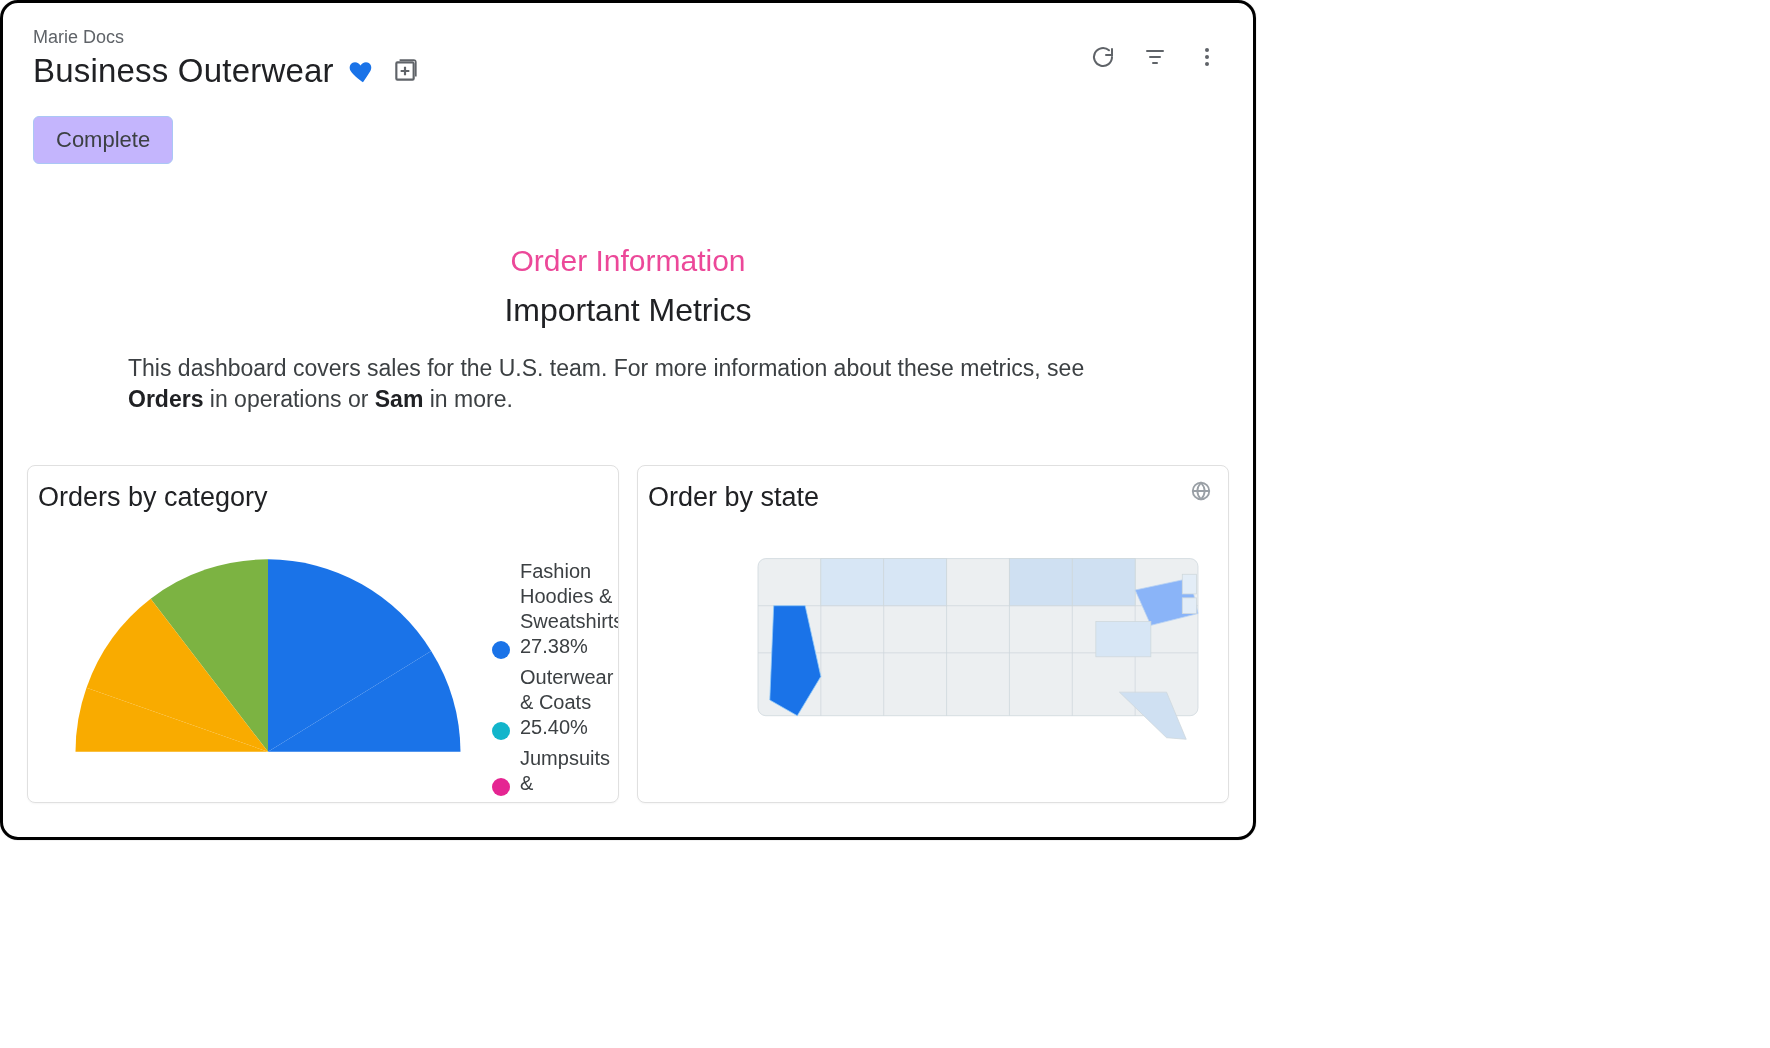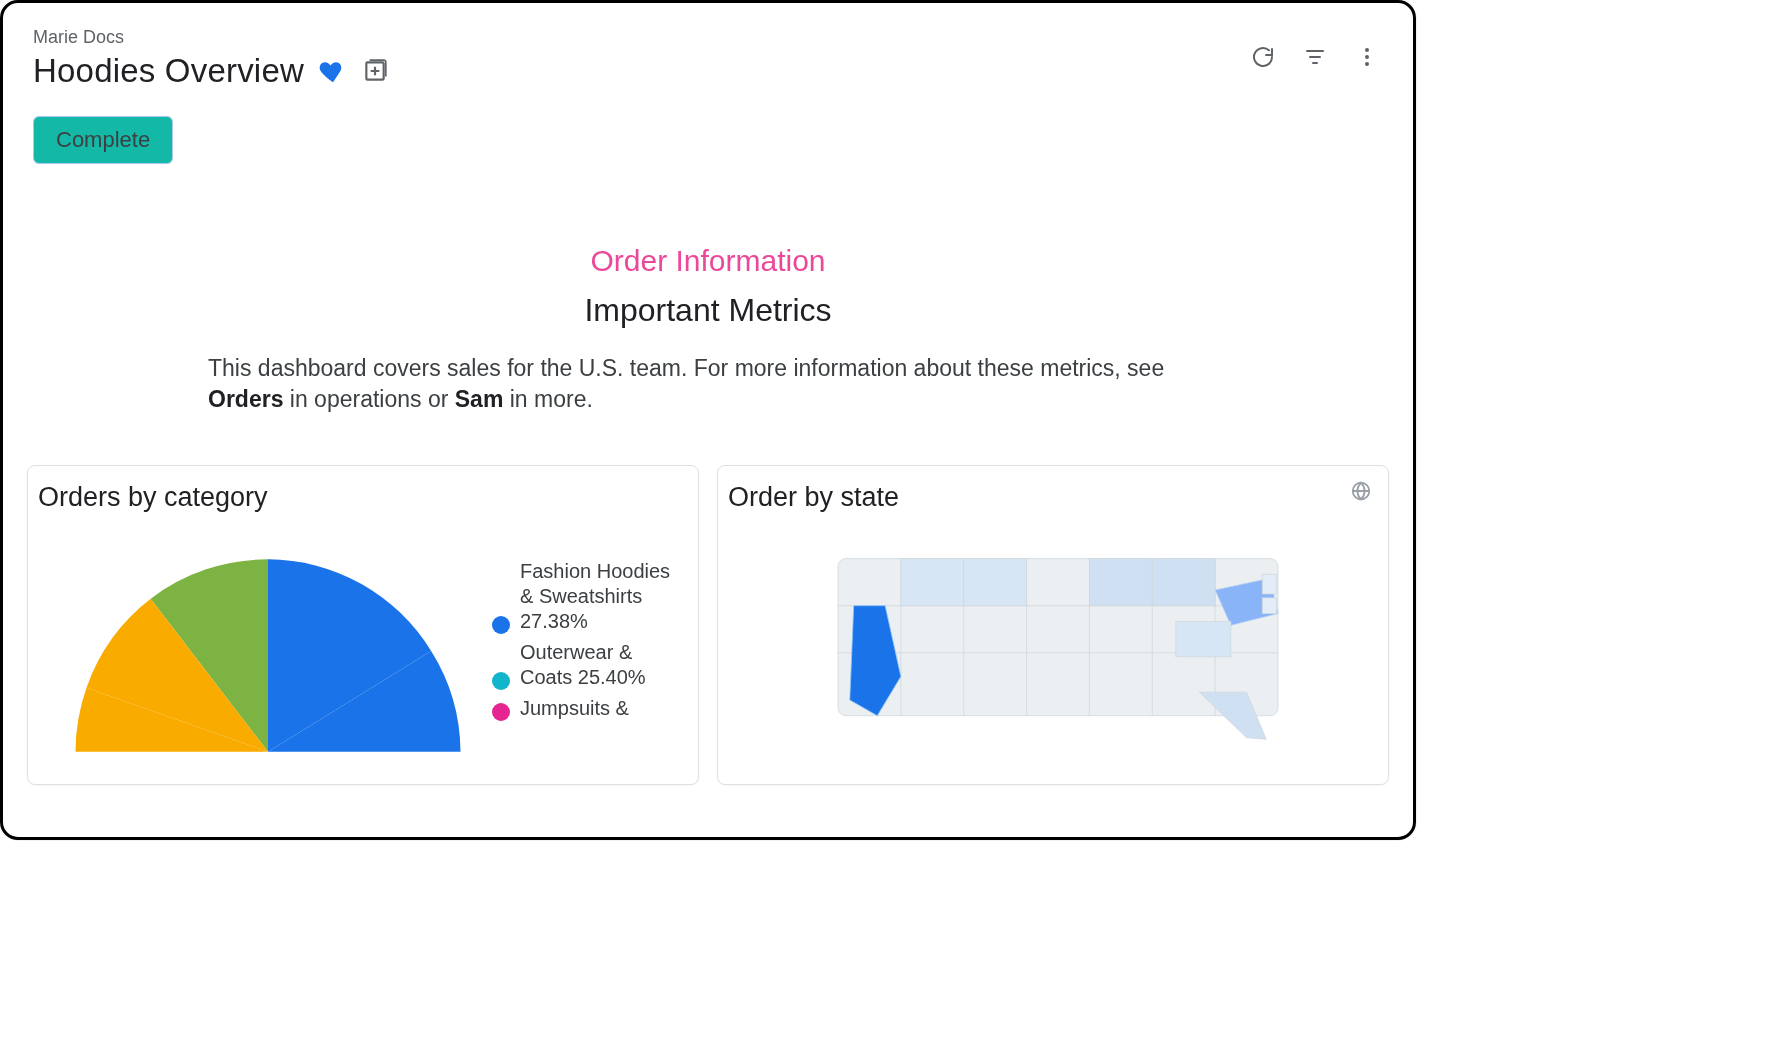--- a/index.html
+++ b/index.html
@@ -4,21 +4,21 @@
 <style>
   * { box-sizing: border-box; margin: 0; padding: 0; }
   html, body { width: 100%; height: 100%; }
   body {
     font-family: "Google Sans", "Helvetica Neue", Arial, sans-serif;
     background: #fff;
     color: #202124;
     overflow: hidden;
   }
   .outer-frame {
-    width: 1416px;
+    width: 1256px;
     height: 840px;
     margin: 0;
     background: #fff;
     border: 3px solid #000;
     border-radius: 18px;
     position: relative;
     overflow: hidden;
     box-shadow: 0 0 0 1px rgba(0,0,0,.05);
   }
   .header {
@@ -66,21 +66,21 @@
   .filter-label {
     font-size: 21px;
     color: #3c4043;
     font-weight: 400;
     margin-bottom: 10px;
   }
   .filter-chip {
     display: inline-flex;
     align-items: center;
     padding: 10px 22px;
-    background: #14b8a6;
+    background: #c4b5fd;
     border: 1px solid #aac7f5;
     border-radius: 6px;
     font-size: 22px;
     color: #3c4043;
     cursor: pointer;
   }
 
   .section-heading-block {
     text-align: center;
     margin-top: 70px;
@@ -171,21 +171,21 @@
 </style>
 </head>
 <body>
 
 <div class="outer-frame">
 
   <div class="header">
     <div class="header-left">
       <div class="context-label">Marie Docs</div>
       <div class="title-row">
-        <div class="page-title">Hoodies Overview</div>
+        <div class="page-title">Business Outerwear</div>
         <span class="heart-icon">
           <svg width="30" height="30" viewBox="0 0 24 24" fill="#1a73e8">
               <path d="M12 21s-7.5-4.9-10-9.2C.3 8.8 2 5 5.6 5c2 0 3.4 1.1 4.4 2.6C11 6.1 12.4 5 14.4 5 18 5 19.7 8.8 18 11.8 15.5 16.1 12 21 12 21z"></path>
             </svg>
         </span>
         <span class="add-icon">
           <svg width="26" height="26" viewBox="0 0 24 24" fill="none" stroke="#5f6368" stroke-width="2">
             <rect x="4" y="4" width="16" height="16" rx="1"></rect>
             <line x1="12" y1="8" x2="12" y2="16"></line>
             <line x1="8" y1="12" x2="16" y2="12"></line>

